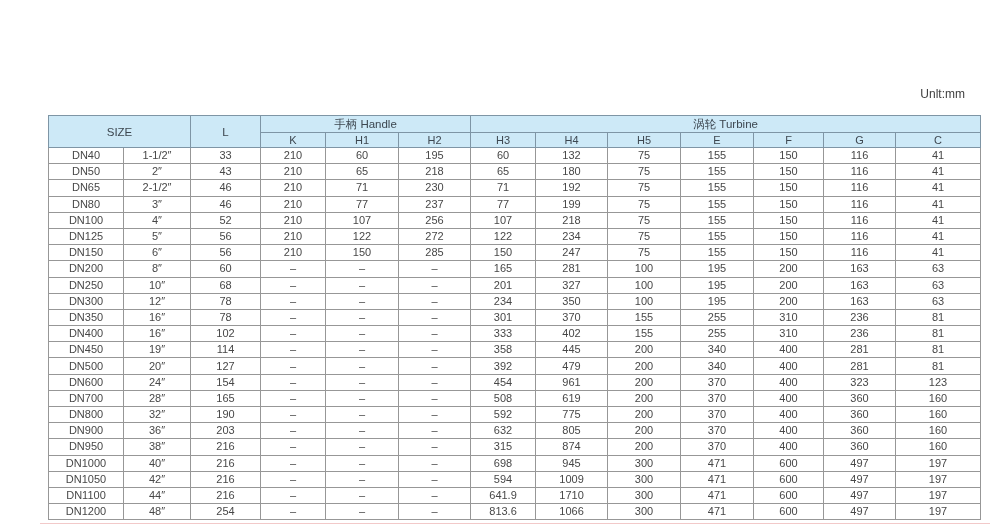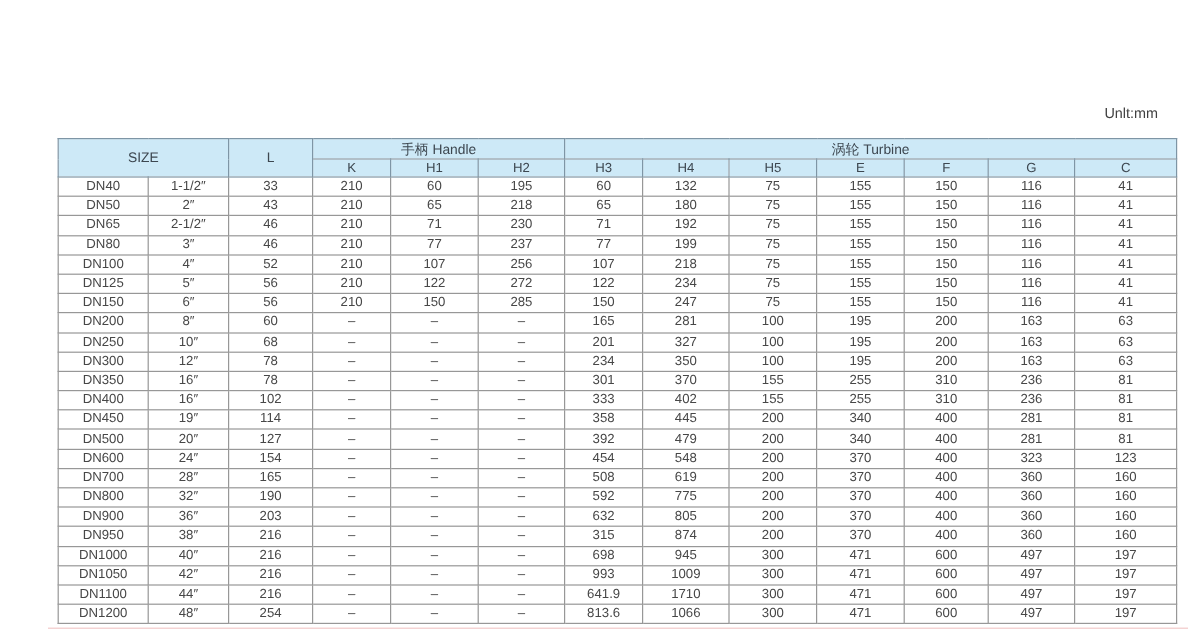--- a/index.html
+++ b/index.html
@@ -318,21 +318,21 @@
           <td>81</td>
         </tr>
         <tr>
           <td>DN600</td>
           <td>24″</td>
           <td>154</td>
           <td>–</td>
           <td>–</td>
           <td>–</td>
           <td>454</td>
-          <td>548</td>
+          <td>961</td>
           <td>200</td>
           <td>370</td>
           <td>400</td>
           <td>323</td>
           <td>123</td>
         </tr>
         <tr>
           <td>DN700</td>
           <td>28″</td>
           <td>165</td>
@@ -407,21 +407,21 @@
           <td>497</td>
           <td>197</td>
         </tr>
         <tr>
           <td>DN1050</td>
           <td>42″</td>
           <td>216</td>
           <td>–</td>
           <td>–</td>
           <td>–</td>
-          <td>993</td>
+          <td>594</td>
           <td>1009</td>
           <td>300</td>
           <td>471</td>
           <td>600</td>
           <td>497</td>
           <td>197</td>
         </tr>
         <tr>
           <td>DN1100</td>
           <td>44″</td>

